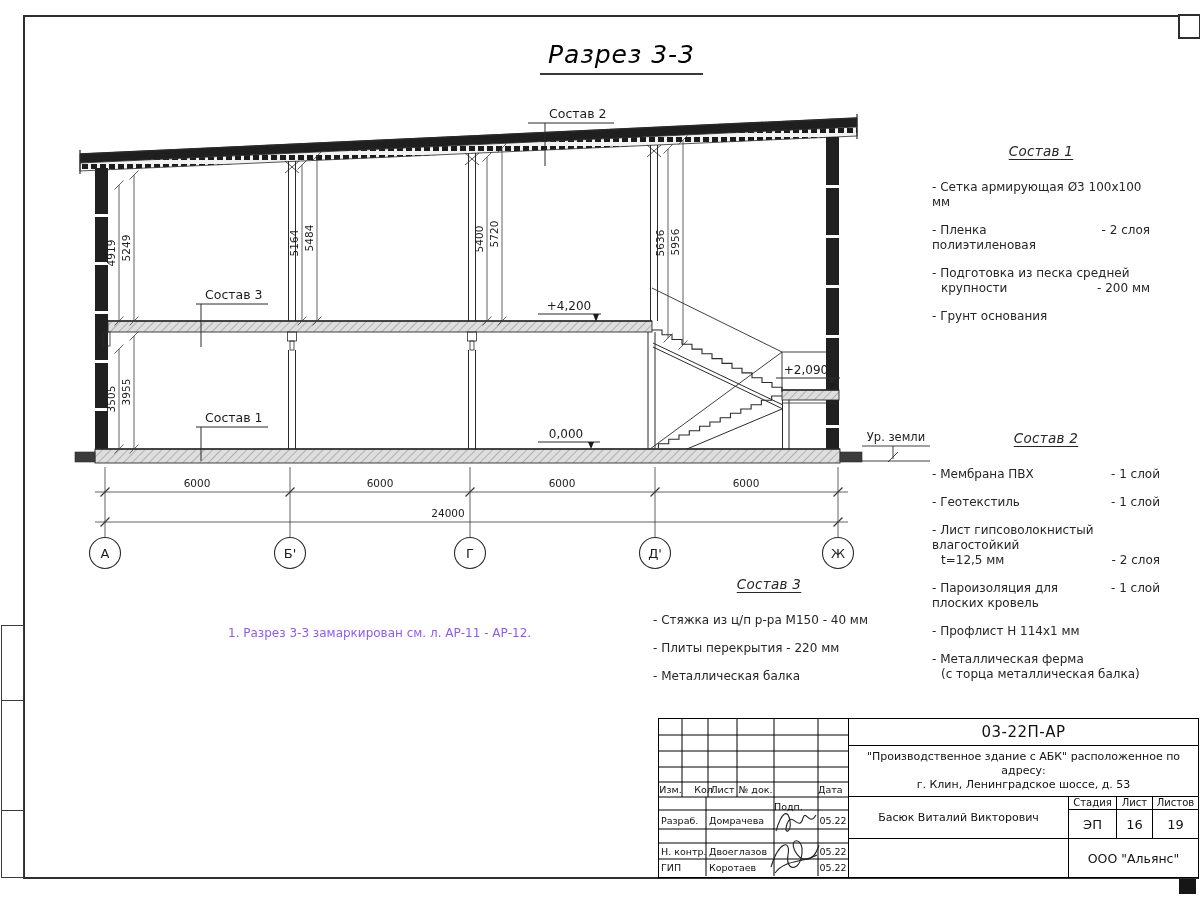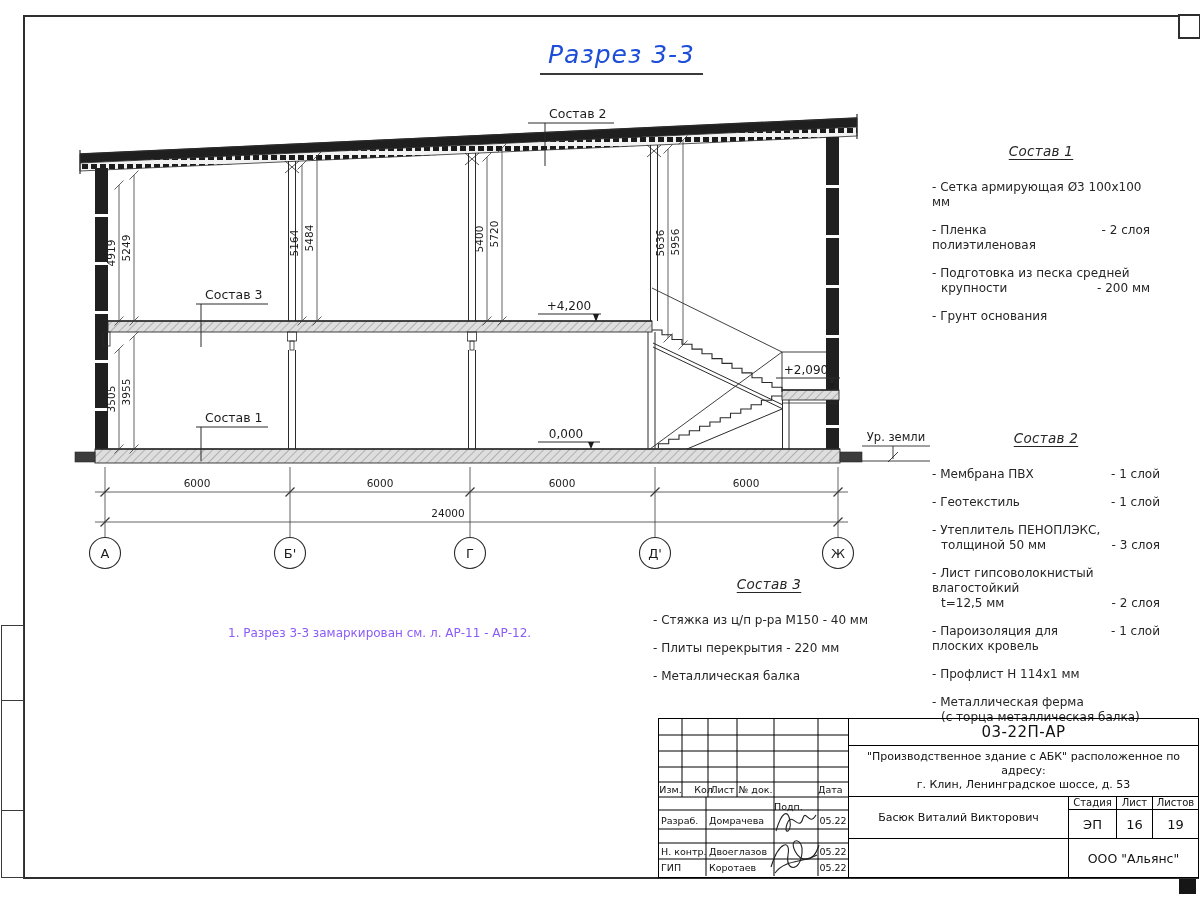--- a/index.html
+++ b/index.html
@@ -10,21 +10,21 @@
   .abs{position:absolute}
   
   .frame-line{background:#2e2e2e}
   .corner-box{border:2px solid #2e2e2e;background:#fff}
   .corner-box-dark{background:#161616}
   .side-box{border:1.2px solid #3a3a3a;background:#fff}
 
   
   .sheet-title{
     left:540px;top:40px;font-size:25px;font-style:italic;letter-spacing:1px;
-    border-bottom:2px solid #3a3a3a;padding:0 8px 4px 8px;color:#1d4ed8;
+    border-bottom:2px solid #3a3a3a;padding:0 8px 4px 8px;color:#000000;
   }
 
   
   .spec{color:#262626}
   .spec-title{
     text-align:center;font-size:13.5px;font-style:italic;letter-spacing:.3px;
     text-decoration:underline;text-underline-offset:3px;margin:0 0 21px 0;
   }
   .spec-item{margin-bottom:13px;font-size:12px;line-height:15px}
   .spec-line{display:flex}
@@ -320,30 +320,20 @@
         <span class="v">- 1 слой</span>
       </div>
 
   </div>
   <div class="spec-item">
     <div class="spec-line">
         <span class="t">- Геотекстиль</span>
         <span class="v">- 1 слой</span>
       </div>
 
-  </div>
-  <div class="spec-item">
-    <div class="spec-line">
-        <span class="t">- Утеплитель ПЕНОПЛЭКС,</span>
-        <span class="v"></span>
-      </div>
-    <div class="spec-line l2">
-        <span class="t">толщиной 50 мм</span>
-        <span class="v">- 3 слоя</span>
-      </div>
   </div>
   <div class="spec-item">
     <div class="spec-line">
         <span class="t">- Лист гипсоволокнистый влагостойкий</span>
         <span class="v"></span>
       </div>
     <div class="spec-line l2">
         <span class="t">t=12,5 мм</span>
         <span class="v">- 2 слоя</span>
       </div>

